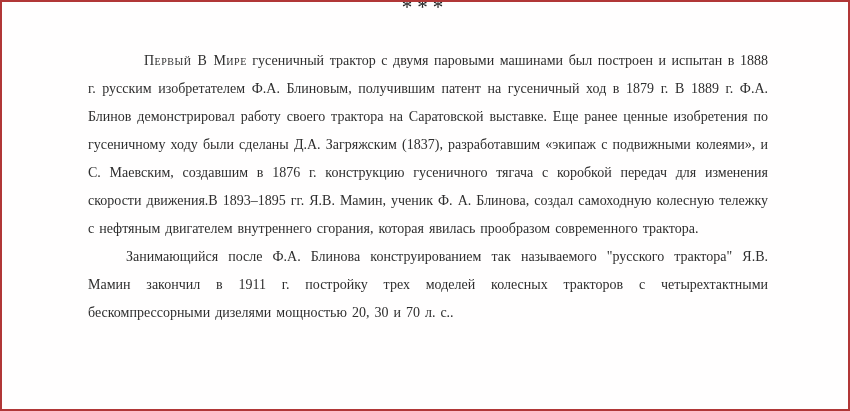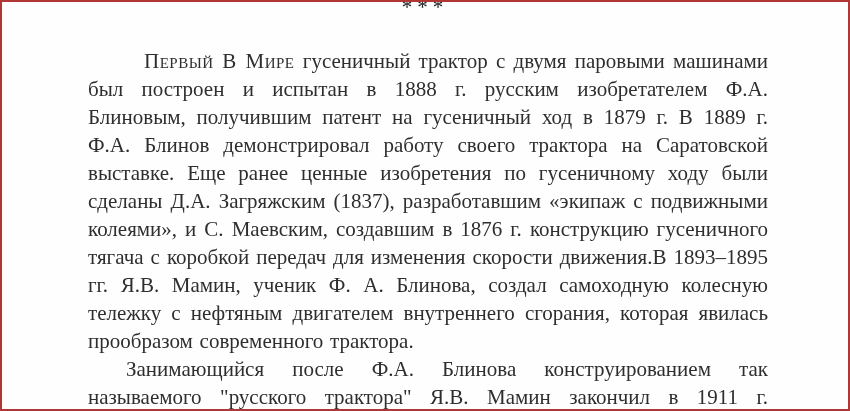--- a/index.html
+++ b/index.html
@@ -26,21 +26,21 @@
     letter-spacing: 5px;
     color: #222222;
     line-height: 24px;
   }
   .text-block {
     padding: 0 80px 0 86px;
   }
   p.doc-paragraph {
     margin: 0;
     text-align: justify;
-    font-size: 21px;
+    font-size: 14px;
     line-height: 28px;
     word-spacing: 1.5px;
   }
   p.first-paragraph {
     margin-top: 28px;
     text-indent: 56px;
   }
   p.second-paragraph {
     text-indent: 38px;
   }
@@ -50,15 +50,15 @@
     letter-spacing: 0.5px;
   }
 </style>
 </head>
 <body>
 
 <div class="page">
   <div class="separator">***</div>
   <div class="text-block">
     <p class="doc-paragraph first-paragraph"><span class="lead-smallcaps">Первый в мире</span><span> гусеничный трактор с двумя паровыми машинами был построен и испытан в 1888 г. русским изобретателем Ф.А. Блиновым, получившим патент на гусеничный ход в 1879 г. В 1889 г. Ф.А. Блинов демонстрировал работу своего трактора на Саратовской выставке. Еще ранее ценные изобретения по гусеничному ходу были сделаны Д.А. Загряжским (1837), разработавшим «экипаж с подвижными колеями», и С. Маевским, создавшим в 1876 г. конструкцию гусеничного тягача с коробкой передач для изменения скорости движения.В 1893–1895 гг. Я.В. Мамин, ученик Ф. А. Блинова, создал самоходную колесную тележку с нефтяным двигателем внутреннего сгорания, которая явилась прообразом современного трактора.</span></p>
-    <p class="doc-paragraph second-paragraph">Занимающийся после Ф.А. Блинова конструированием так называемого "русского трактора" Я.В. Мамин закончил в 1911 г. постройку трех моделей колесных тракторов с четырехтактными бескомпрессорными дизелями мощностью 20, 20 и 60 л. с..</p>
+    <p class="doc-paragraph second-paragraph">Занимающийся после Ф.А. Блинова конструированием так называемого "русского трактора" Я.В. Мамин закончил в 1911 г. постройку трех моделей колесных тракторов с четырехтактными бескомпрессорными дизелями мощностью 20, 30 и 70 л. с..</p>
   </div>
 </div>
 
 </body></html>

